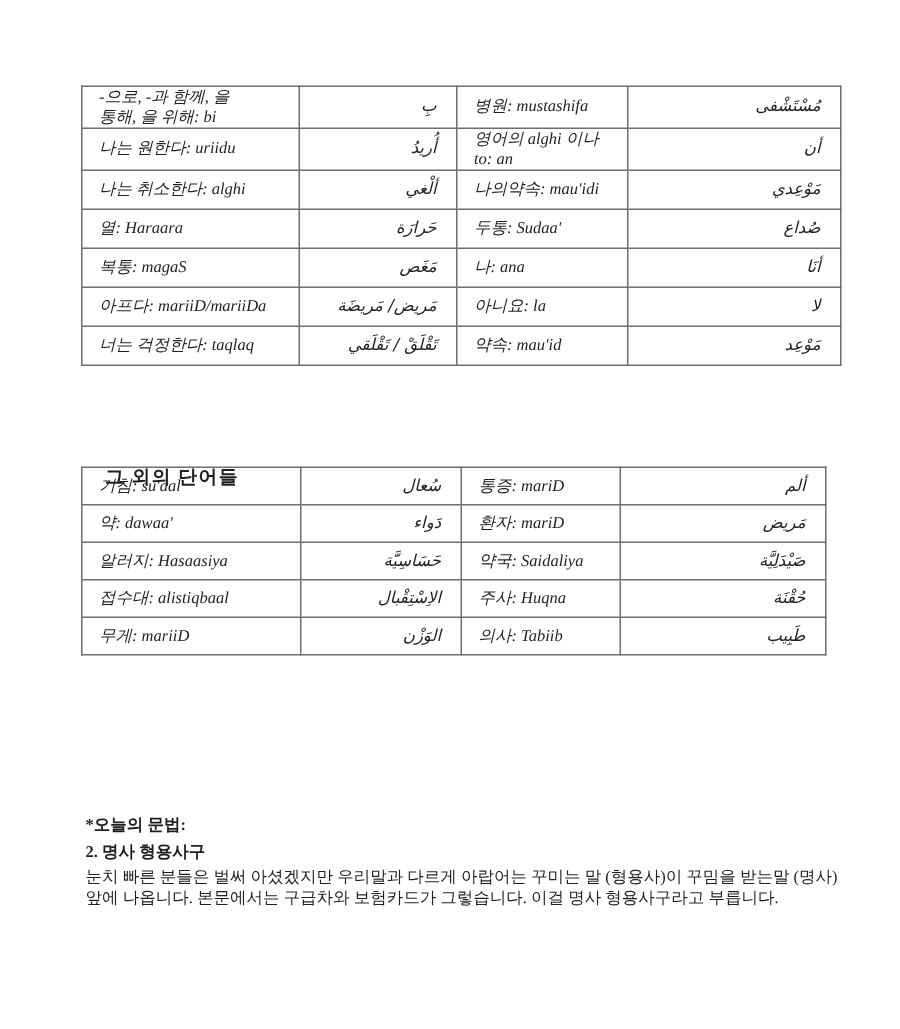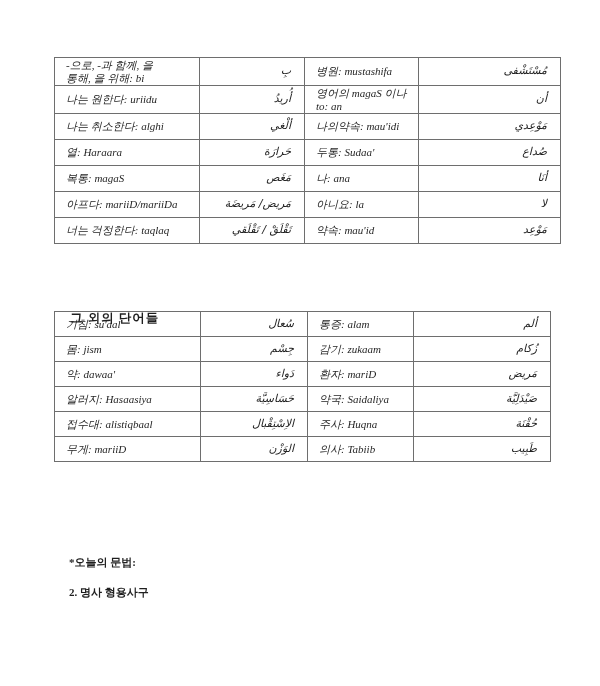--- a/index.html
+++ b/index.html
@@ -49,21 +49,21 @@
     letter-spacing:1px;
     margin-top:24px;
   }
   #footnote {
     position:absolute;
     left:53px; top:540px;
     width:516px;
     font-size:11px;
     line-height:13.5px;
   }
-  #footnote p { margin:16px; }
+  #footnote p { margin:4px; }
   .fn-bold { font-weight:bold; }
 </style>
 </head>
 <body>
 
 <table class="vocab" id="table1">
   <colgroup>
     <col style="width:145px">
       <col style="width:105px">
       <col style="width:114px">
@@ -73,21 +73,21 @@
     <tr>
       <td class="ko">-으로, -과 함께, 을
 통해, 을 위해: bi</td>
       <td class="ar">بِ</td>
       <td class="ko">병원: mustashifa</td>
       <td class="ar">مُسْتَشْفى</td>
     </tr>
     <tr>
       <td class="ko">나는 원한다: uriidu</td>
       <td class="ar">أُريدُ</td>
-      <td class="ko">영어의 magaS 이나
+      <td class="ko">영어의 alghi 이나
 to: an</td>
       <td class="ar">أن</td>
     </tr>
     <tr>
       <td class="ko">나는 취소한다: alghi</td>
       <td class="ar">ألْغي</td>
       <td class="ko">나의약속: mau'idi</td>
       <td class="ar">مَوْعِدي</td>
     </tr>
     <tr>
@@ -123,28 +123,22 @@
   <colgroup>
     <col style="width:146px">
       <col style="width:107px">
       <col style="width:106px">
       <col style="width:137px">
   </colgroup>
   <tbody>
     <tr>
       <td class="ko">기침: su'aal</td>
       <td class="ar">سُعال</td>
-      <td class="ko">통증: alam</td>
+      <td class="ko">통증: mariD</td>
       <td class="ar">ألم</td>
-    </tr>
-    <tr>
-      <td class="ko">몸: jism</td>
-      <td class="ar">جِسْم</td>
-      <td class="ko">감기: zukaam</td>
-      <td class="ar">زُكام</td>
     </tr>
     <tr>
       <td class="ko">약: dawaa'</td>
       <td class="ar">دَواء</td>
       <td class="ko">환자: mariD</td>
       <td class="ar">مَريض</td>
     </tr>
     <tr>
       <td class="ko">알러지: Hasaasiya</td>
       <td class="ar">حَسَاسِيَّة</td>
@@ -162,13 +156,14 @@
       <td class="ar">الوَزْن</td>
       <td class="ko">의사: Tabiib</td>
       <td class="ar">طَبِيب</td>
     </tr>
   </tbody>
 </table>
 
 <div id="footnote">
   <p class="fn-bold">*오늘의 문법:</p>
   <p class="fn-bold">2. 명사 형용사구</p>
+  <p>눈치 빠른 분들은 벌써 아셨겠지만 우리말과 다르게 아랍어는 꾸미는 말 (형용사)이 꾸밈을 받는말 (명사) 앞에 나옵니다. 본문에서는 구급차와 보험카드가 그렇습니다. 이걸 명사 형용사구라고 부릅니다.</p>
 </div>
 
 </body></html>

